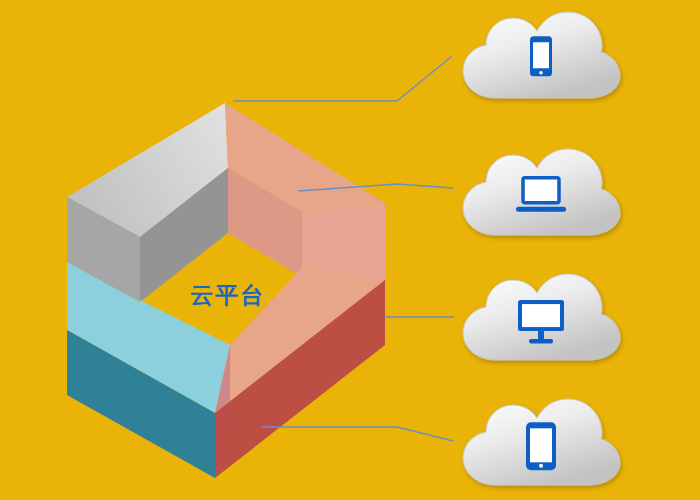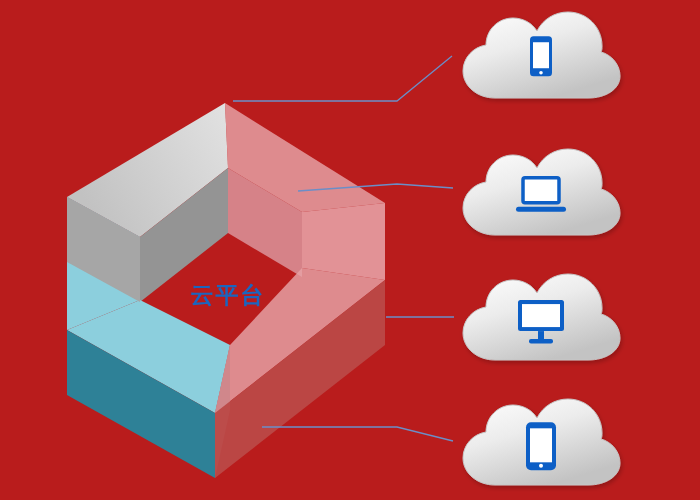--- a/index.html
+++ b/index.html
@@ -1,19 +1,19 @@
 <!DOCTYPE html>
 <html><head>
 <meta charset="utf-8">
 <style>
   html,body{margin:0;padding:0;background:#ffffff;}
   .stage{
     position:relative;
     width:700px;height:500px;
-    background:#b91c1c;
+    background:#eab308;
     overflow:hidden;
     font-family:"Liberation Sans", sans-serif;
   }
   .stage > svg.diagram{position:absolute;left:0;top:0;}
   .cloud{
     position:absolute;
     width:172px;height:95px;
   }
   .cloud > svg.cloud-svg{position:absolute;left:0;top:0;}
   .cloud > svg.device{

